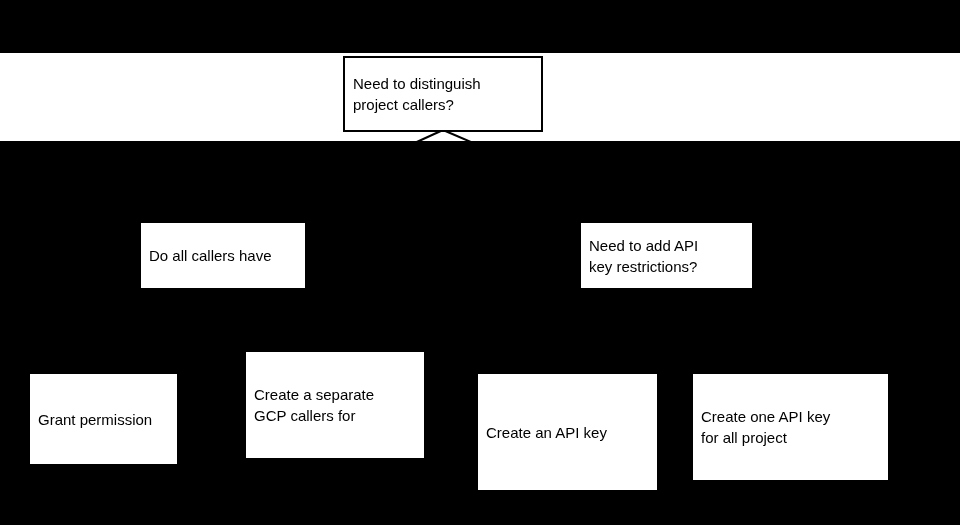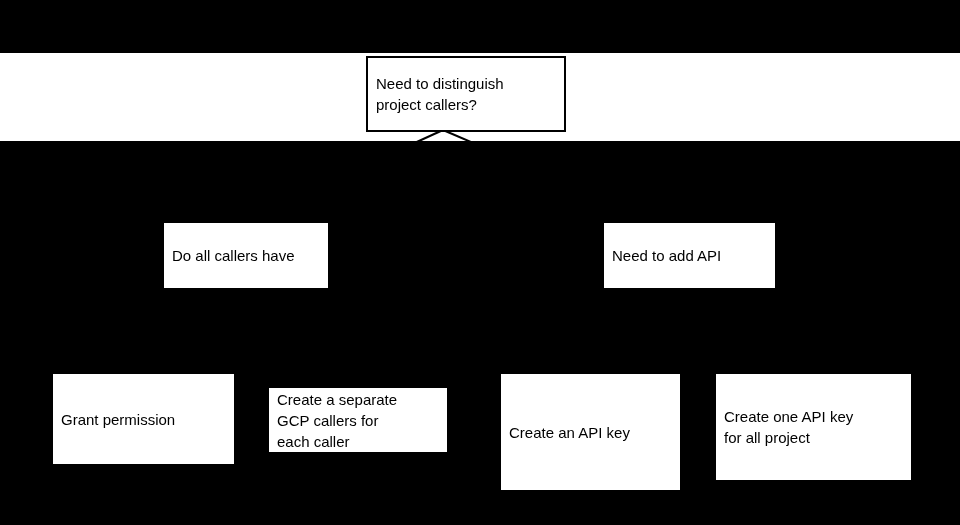--- a/index.html
+++ b/index.html
@@ -38,28 +38,27 @@
     position: absolute;
     box-sizing: border-box;
     background: #ffffff;
     color: #000000;
     font-size: 15px;
     line-height: 21px;
     display: flex;
     align-items: center;
     padding: 0 8px;
     text-align: left;
-    margin-left: 23px;
   }
   .node .ln { display: block; white-space: nowrap; }
   .node-root    { left: 343px; top: 56px;  width: 200px; height: 76px; border: 2px solid #000000; }
   .node-branch-0{ left: 141px; top: 223px; width: 164px; height: 65px; }
   .node-branch-1{ left: 581px; top: 223px; width: 171px; height: 65px; }
-  .node-leaf-0  { left: 30px;  top: 374px; width: 181px; height: 90px; }
-  .node-leaf-1  { left: 246px; top: 388px; width: 178px; height: 64px; }
+  .node-leaf-0  { left: 30px;  top: 374px; width: 147px; height: 90px; }
+  .node-leaf-1  { left: 246px; top: 352px; width: 178px; height: 106px; }
   .node-leaf-2  { left: 478px; top: 374px; width: 179px; height: 116px; }
   .node-leaf-3  { left: 693px; top: 374px; width: 195px; height: 106px; }
 </style>
 </head>
 <body>
 
 <div class="stage">
 
   <div class="band"></div>
 
@@ -77,34 +76,34 @@
 
   <div class="node node-branch-0">
     <div>
       <span class="ln">Do all callers have</span>
     </div>
   </div>
 
   <div class="node node-branch-1">
     <div>
       <span class="ln">Need to add API</span>
+      <span class="ln">key restrictions?</span>
     </div>
   </div>
 
   <div class="node node-leaf-0">
     <div>
       <span class="ln">Grant permission</span>
     </div>
   </div>
 
   <div class="node node-leaf-1">
     <div>
       <span class="ln">Create a separate</span>
       <span class="ln">GCP callers for</span>
-      <span class="ln">each caller</span>
     </div>
   </div>
 
   <div class="node node-leaf-2">
     <div>
       <span class="ln">Create an API key</span>
     </div>
   </div>
 
   <div class="node node-leaf-3">

